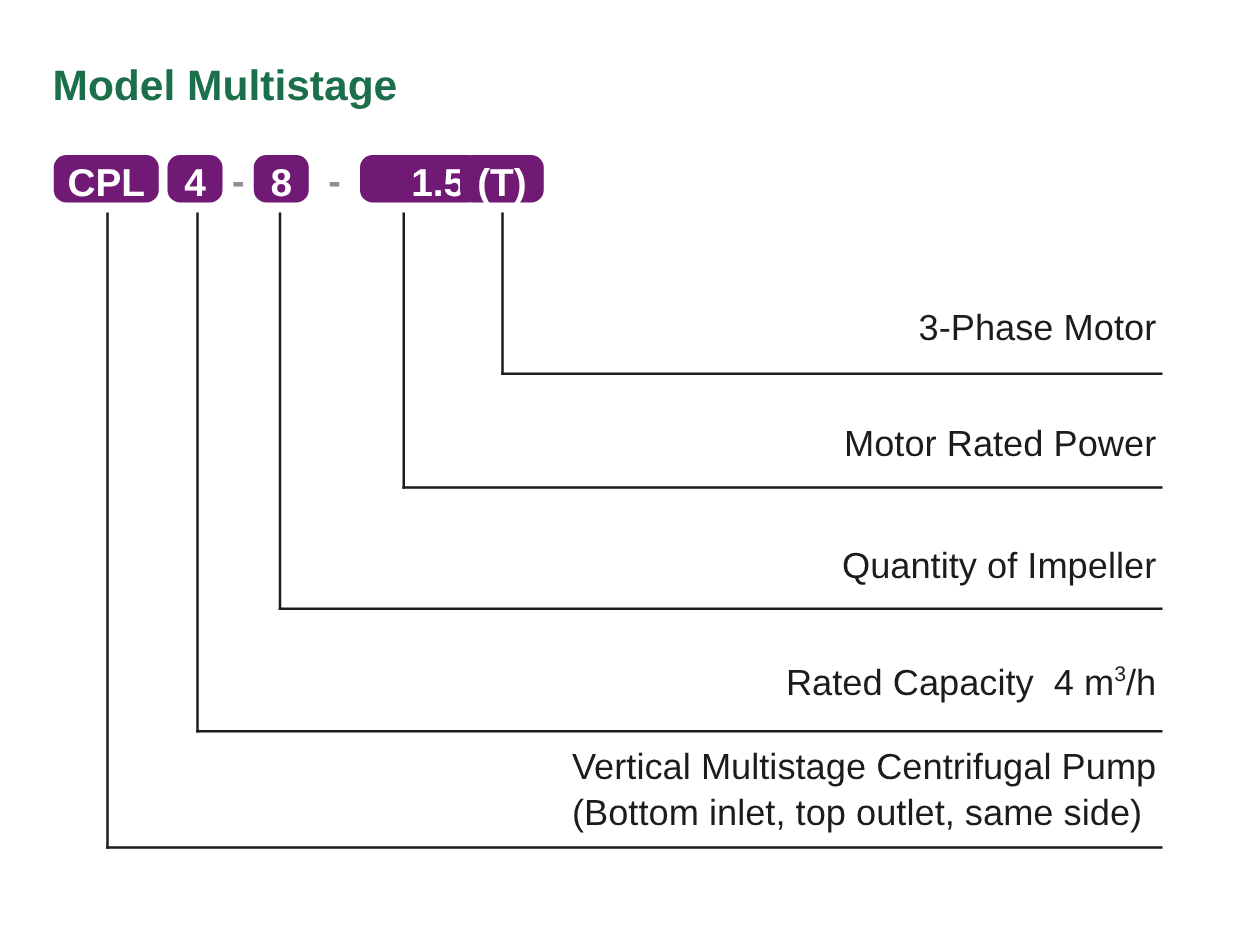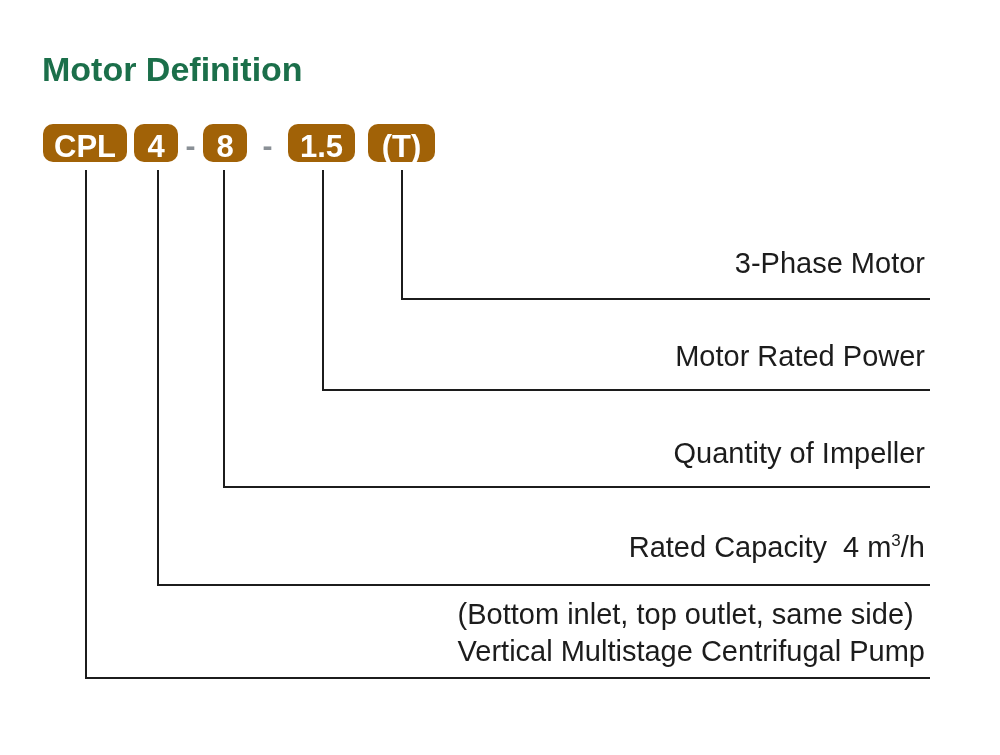--- a/index.html
+++ b/index.html
@@ -21,33 +21,33 @@
     top: 50px;
     font-size: 34px;
     font-weight: 700;
     color: #1b6f4a;
     white-space: nowrap;
   }
   .chip {
     position: absolute;
     top: 124px;
     height: 38px;
-    background: #a16207;
+    background: #701a75;
     border-radius: 10px;
     color: #ffffff;
     font-size: 31px;
     font-weight: 700;
     text-align: center;
     line-height: 46px;
     white-space: nowrap;
   }
   .chip-cpl   { left: 43px;  width: 84px; }
   .chip-4     { left: 134px; width: 44px; }
   .chip-8     { left: 203px; width: 44px; }
-  .chip-15    { left: 288px; width: 67px; }
+  .chip-15    { left: 288px; width: 67px; padding-left: 29px; }
   .chip-t     { left: 368px; width: 67px; }
   .sep {
     position: absolute;
     top: 124px;
     height: 46px;
     line-height: 44px;
     text-align: center;
     color: #8a9096;
     font-size: 30px;
     font-weight: 700;
@@ -84,21 +84,21 @@
     font-size: 17px;
     position: relative;
     top: -11px;
   }
 </style>
 </head>
 <body>
 
 <div class="canvas">
 
-  <div class="page-title">Motor Definition</div>
+  <div class="page-title">Model Multistage</div>
 
   <div class="chip chip-cpl">CPL</div>
   <div class="chip chip-4">4</div>
   <div class="sep sep-1">-</div>
   <div class="chip chip-8">8</div>
   <div class="sep sep-2">-</div>
   <div class="chip chip-15">1.5</div>
   <div class="chip chip-t">(T)</div>
 
   <div class="connector connector-t"></div>
@@ -111,17 +111,17 @@
 
   <div class="callout-label label-impeller">Quantity of Impeller</div>
 
   <div class="callout-label label-power">Motor Rated Power</div>
 
   <div class="callout-label label-capacity">
     <span>Rated Capacity</span><span class="capacity-value">4 m</span><span class="capacity-sup">3</span><span>/h</span>
   </div>
 
   <div class="callout-label label-series">
+    <div>Vertical Multistage Centrifugal Pump</div>
     <div>(Bottom inlet, top outlet, same side)</div>
-    <div>Vertical Multistage Centrifugal Pump</div>
   </div>
 
 </div>
 
 </body></html>

